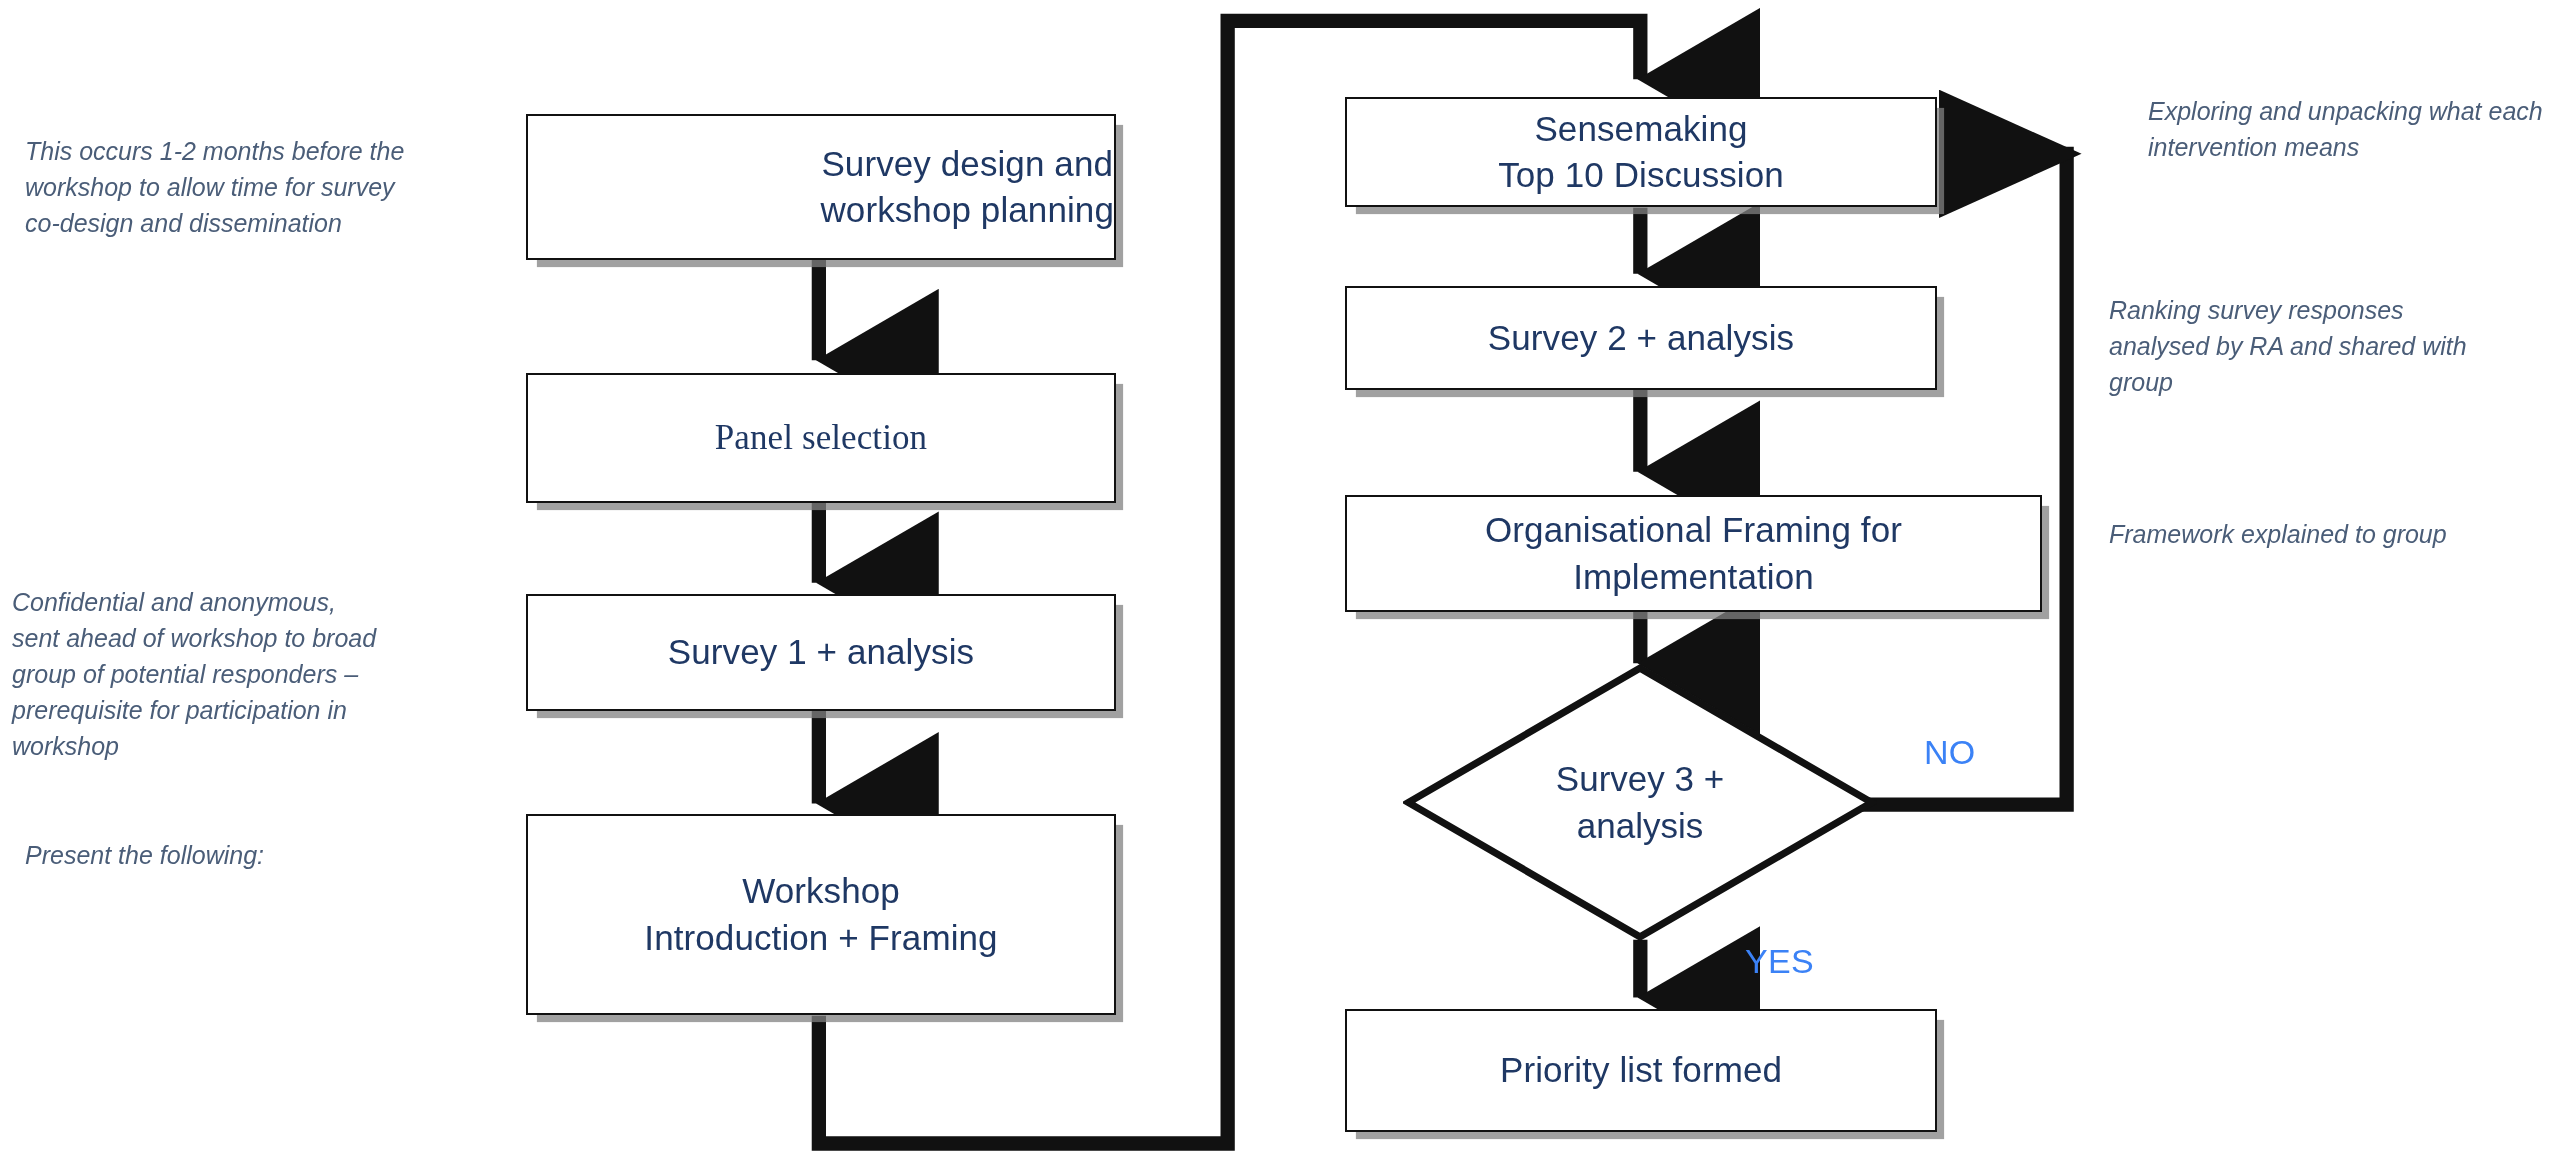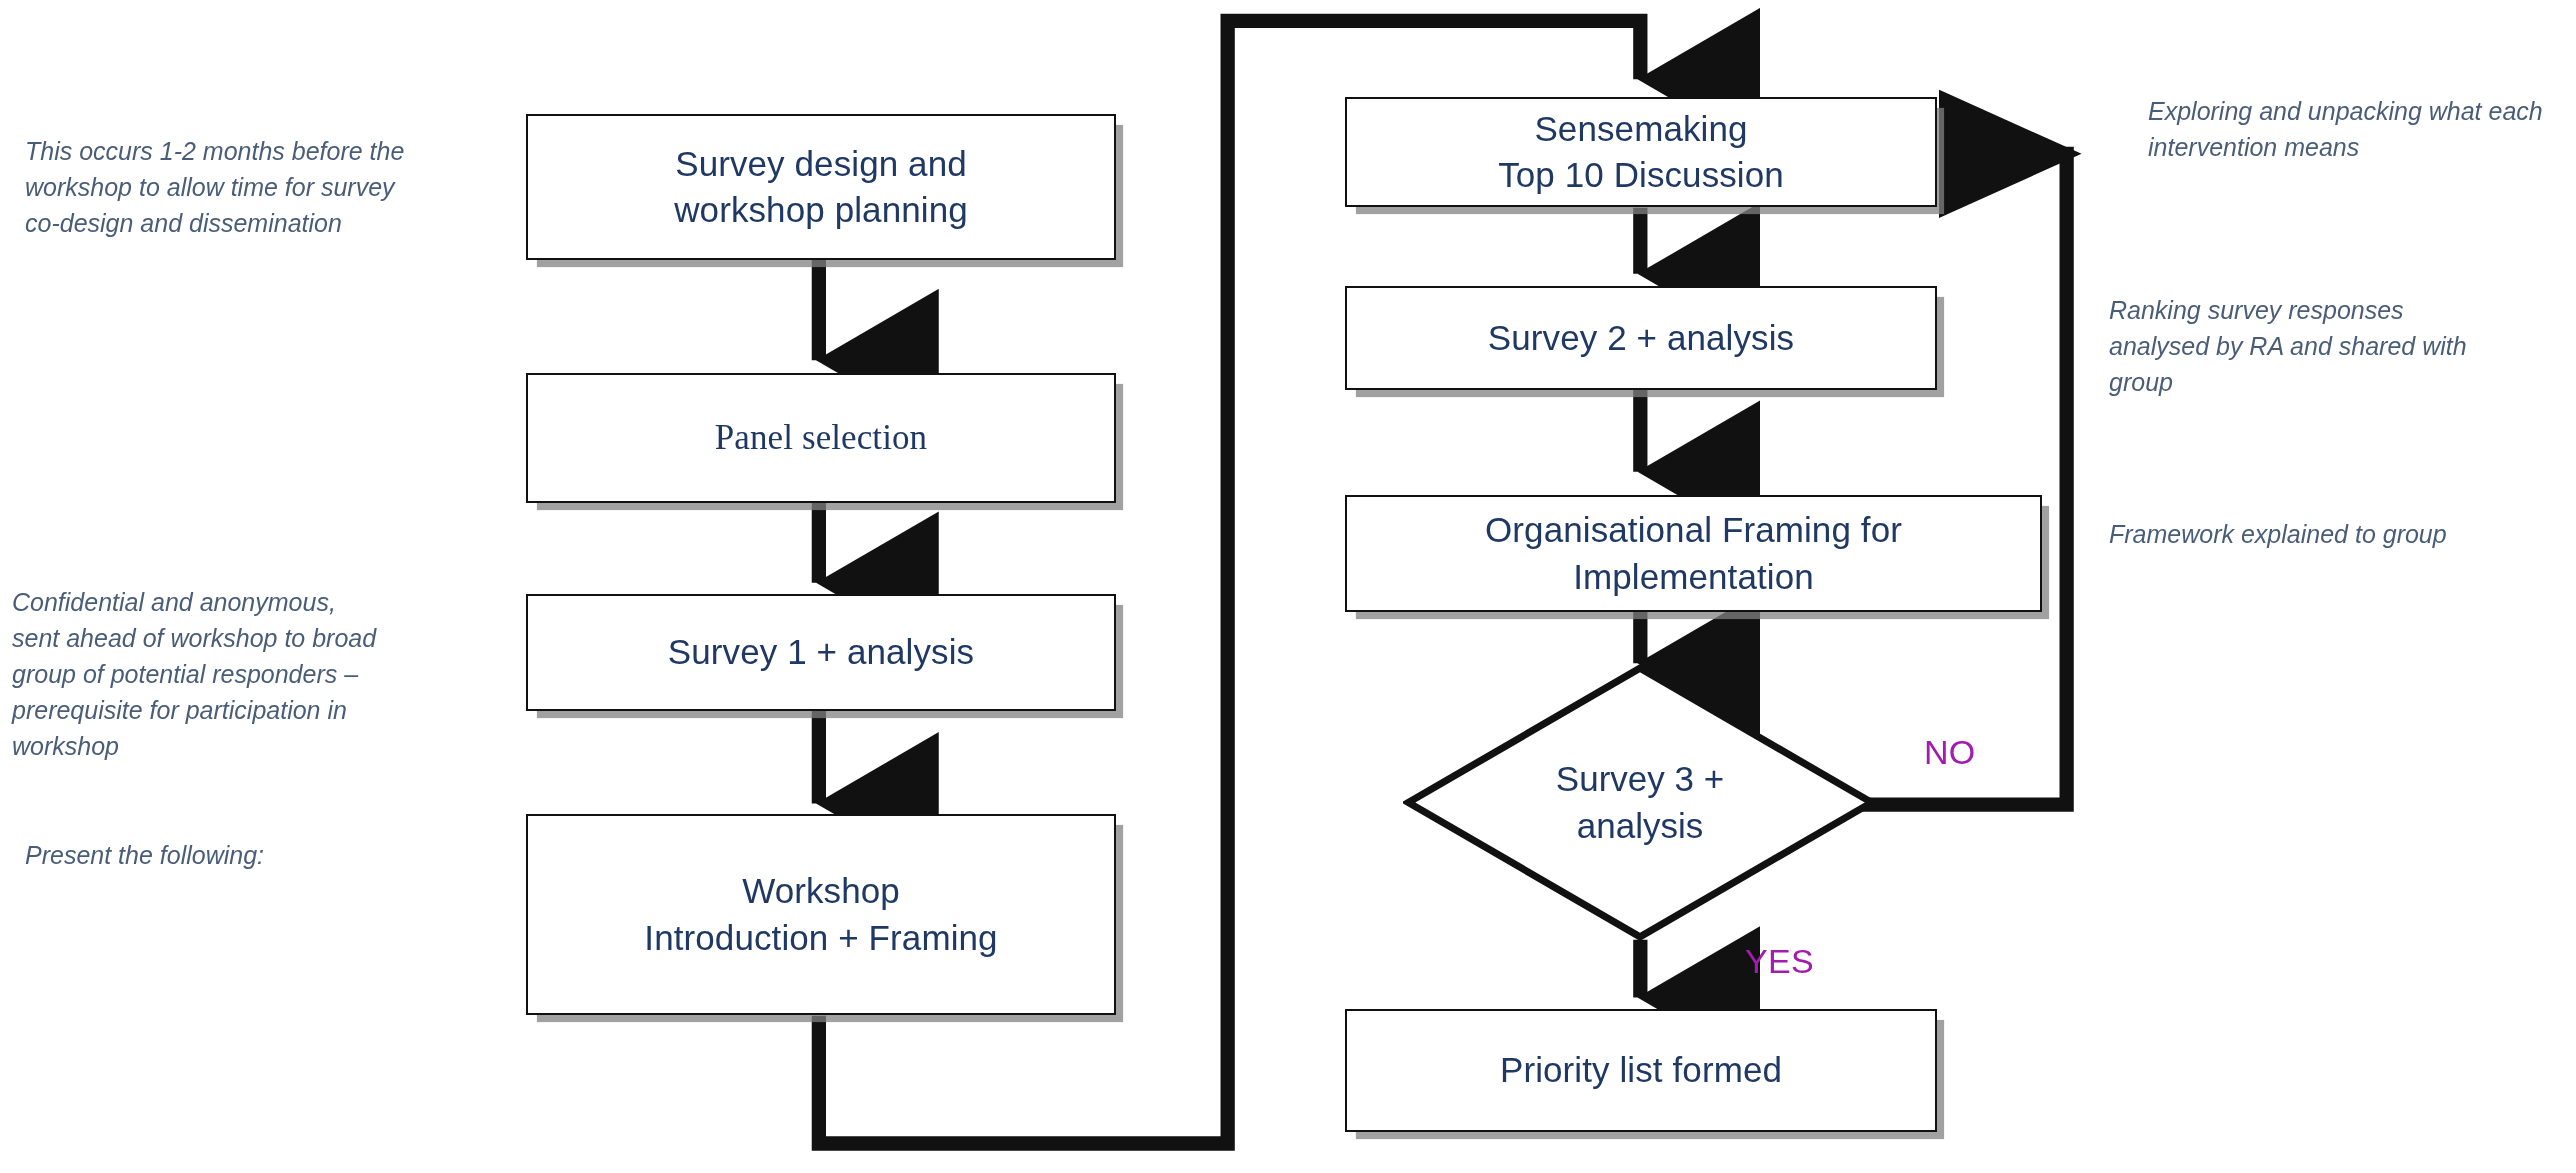--- a/index.html
+++ b/index.html
@@ -60,21 +60,21 @@
     font-size: 35px;
     line-height: 1.34;
     text-align: center;
     white-space: pre-line;
     pointer-events: none;
   }
 
   
   .branch-label {
     position: absolute;
-    color: #a21caf;
+    color: #3b82f6;
     font-size: 34px;
     letter-spacing: 0.3px;
   }
 
   
   .note {
     position: absolute;
     color: #4A5D78;
     font-style: italic;
     font-size: 25px;
@@ -134,21 +134,21 @@
       <line x1="2528" y1="320" x2="2528" y2="422" stroke-width="22" marker-end="url(#arrowDown)"></line>
       <line x1="2528" y1="600" x2="2528" y2="727" stroke-width="22" marker-end="url(#arrowDown)"></line>
       <line x1="2528" y1="925" x2="2528" y2="1022" stroke-width="22" marker-end="url(#arrowDown)"></line>
 
       <line x1="2528" y1="1448" x2="2528" y2="1537" stroke-width="22" marker-end="url(#arrowDown)"></line>
 
       <path d="M2633,1240 L3185,1240 L3185,237 L3010,237" stroke-width="22" marker-end="url(#arrowLeft)"></path>
     </g>
   </svg>
 
-  <div class="node" style="left:526px; top:114px; width:590px; height:146px;">
+  <div class="node" style="left:526px; top:114px; width:590px; height:146px;justify-content:flex-end;">
     <span class="node-label">Survey design and
 workshop planning</span>
   </div>
 
   <div class="node" style="left:526px; top:373px; width:590px; height:130px;font-family:Liberation Serif, serif;">
     <span class="node-label">Panel selection</span>
   </div>
 
   <div class="node" style="left:526px; top:594px; width:590px; height:117px;">
     <span class="node-label">Survey 1 + analysis</span>

